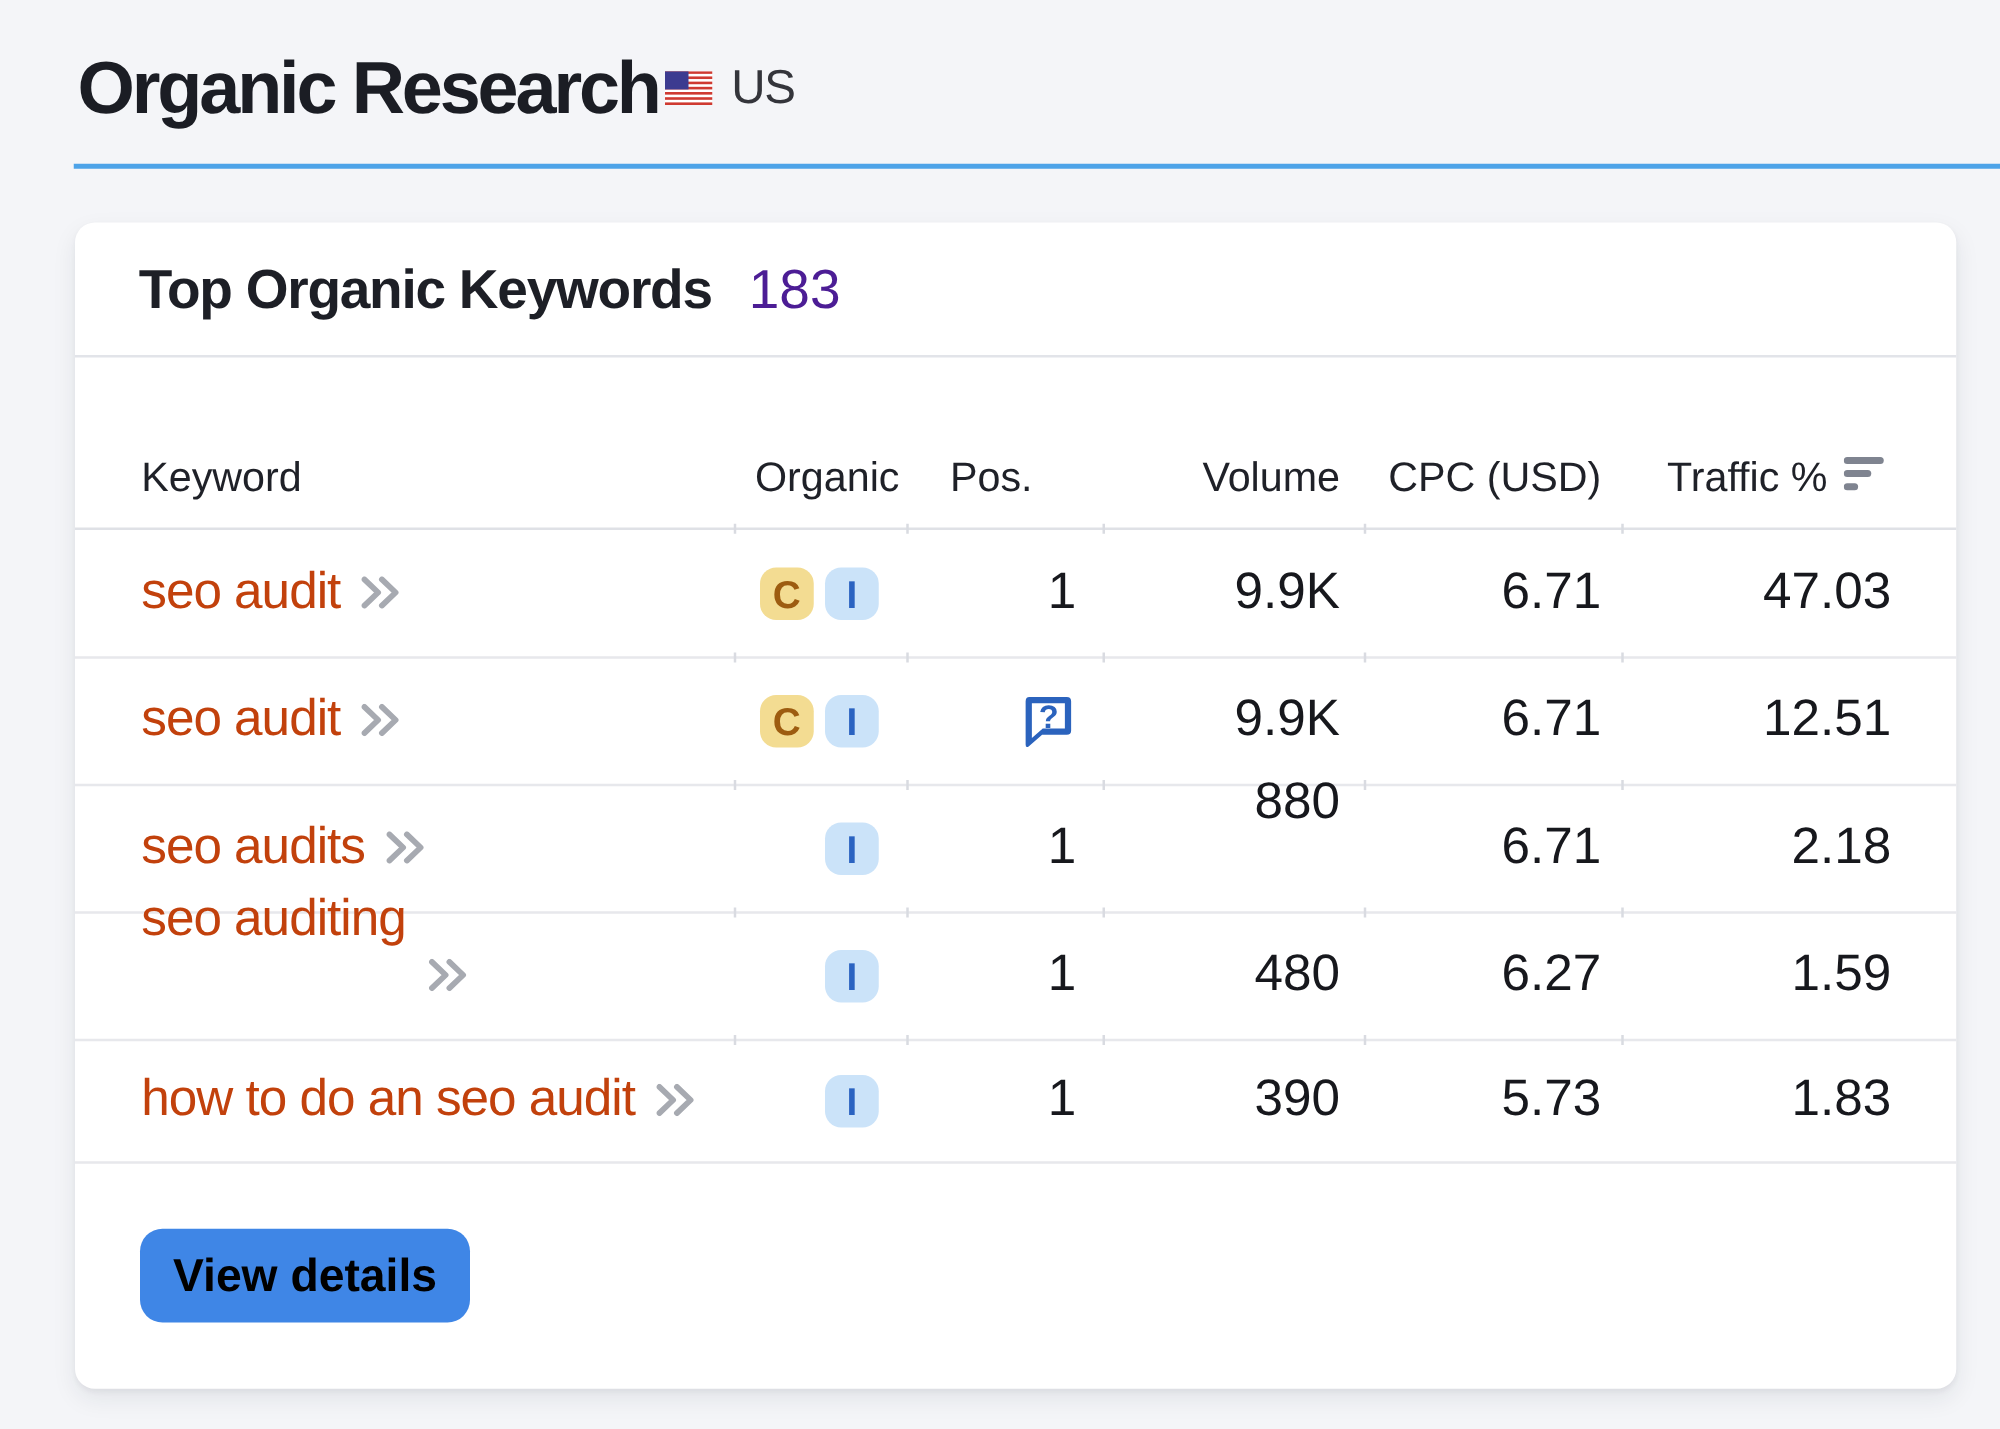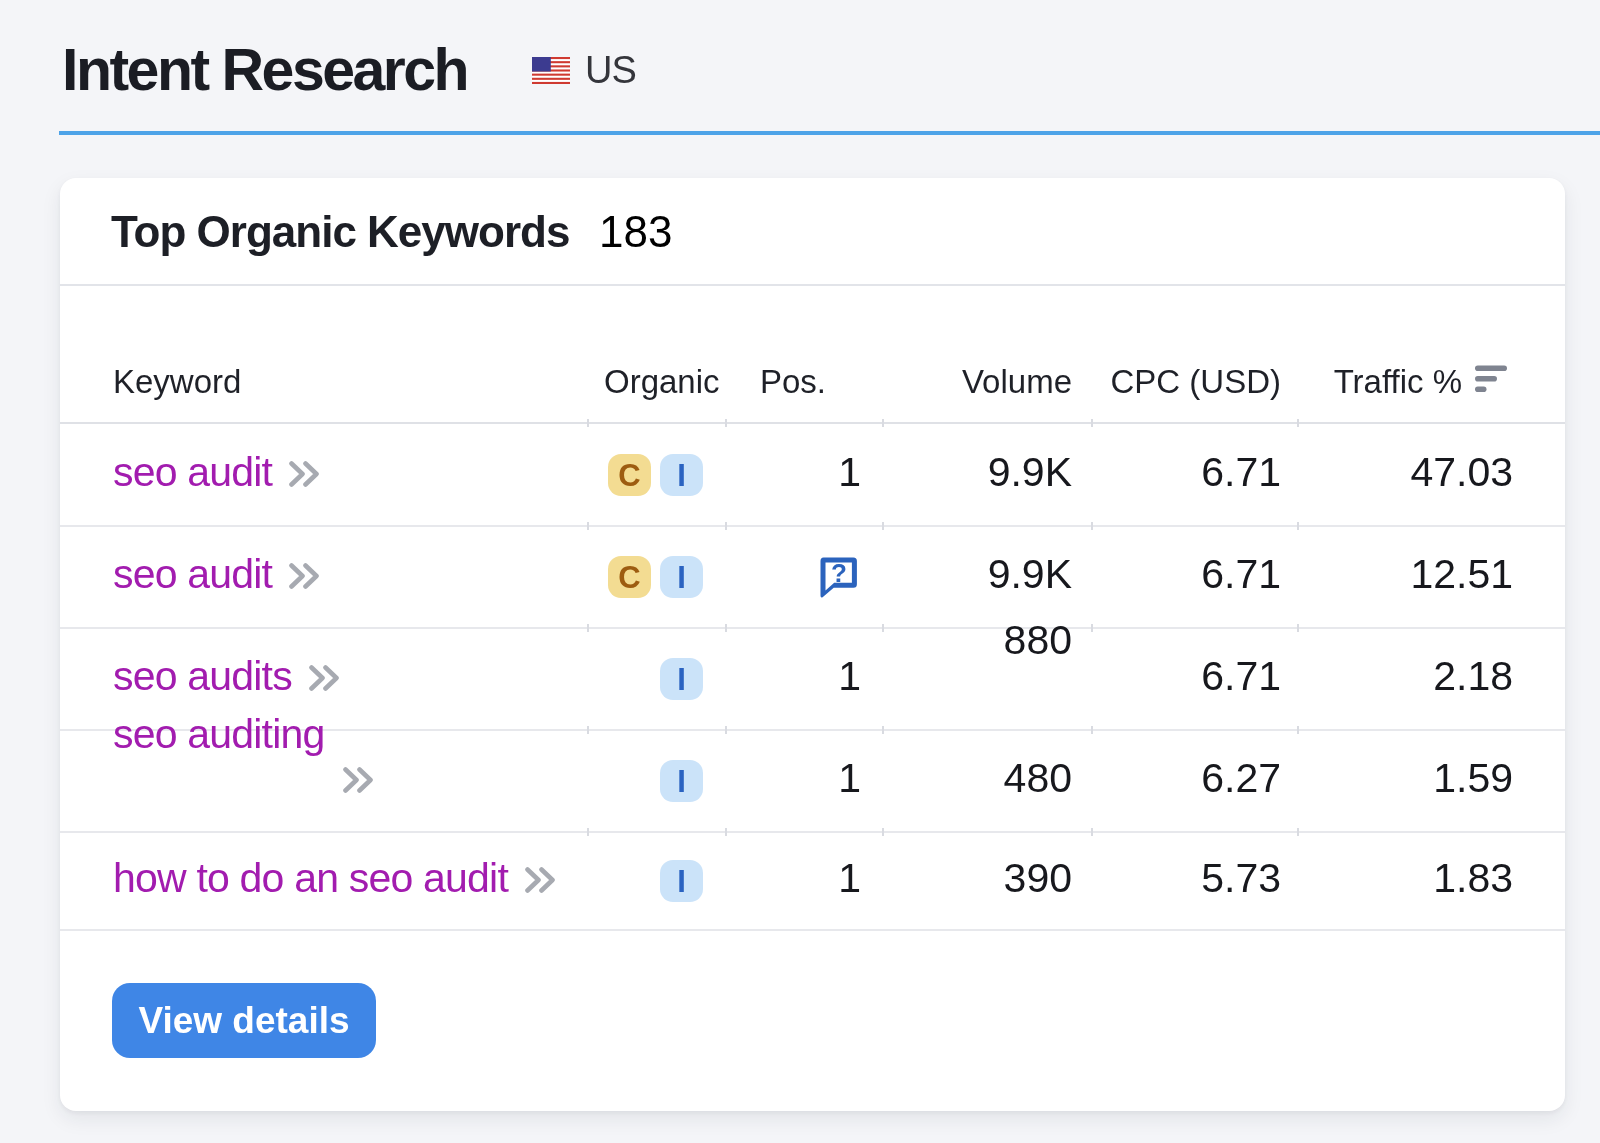--- a/index.html
+++ b/index.html
@@ -1,29 +1,29 @@
 <!DOCTYPE html>
 <html><head>
 <meta charset="utf-8">
 <style>
 *{margin:0;padding:0;box-sizing:border-box}
 html,body{width:1600px;height:1143px;background:#f4f5f8;font-family:"Liberation Sans",sans-serif;overflow:hidden}
 .abs{position:absolute}
 .num{font-size:41px;color:#17181d;text-align:right;line-height:1}
-.lnk{font-size:41px;color:#a21caf;letter-spacing:-0.8px;line-height:1}
+.lnk{font-size:41px;color:#c2410c;letter-spacing:-0.8px;line-height:1}
 .hdr{font-size:33px;color:#1f2128;line-height:1}
 .badge{position:absolute;width:43px;height:42px;border-radius:13px;display:flex;align-items:center;justify-content:center;font-weight:700;font-size:31px;line-height:1}
 .bC{background:#f3dc92;color:#9d5c10}
 .bI{background:#cbe3f9;color:#2b63c1}
 .sep{position:absolute;left:60px;width:1505px;height:2px;background:#e7e8ec}
 </style>
 </head>
 <body style="position:relative">
 
-<div class="abs" style="left:62px;top:41px;font-size:59px;font-weight:700;letter-spacing:-2.5px;line-height:1;color:#1b1d24">Intent Research</div>
+<div class="abs" style="left:62px;top:41px;font-size:59px;font-weight:700;letter-spacing:-2.5px;line-height:1;color:#1b1d24">Organic Research</div>
 
 <svg class="abs" style="left:532px;top:57px" width="38" height="27" viewBox="0 0 38 27">
 <rect width="38" height="27" fill="#ffffff"></rect>
 <g fill="#cf3a31">
 <rect y="0" width="38" height="2.08"></rect>
       <rect y="4.15" width="38" height="2.08"></rect>
       <rect y="8.31" width="38" height="2.08"></rect>
       <rect y="12.46" width="38" height="2.08"></rect>
       <rect y="16.62" width="38" height="2.08"></rect>
       <rect y="20.77" width="38" height="2.08"></rect>
@@ -32,21 +32,21 @@
 <rect width="18.8" height="14.54" fill="#3c3b90"></rect>
 </svg>
 
 <div class="abs" style="left:585px;top:51px;font-size:38px;letter-spacing:-1px;line-height:1;color:#34353b">US</div>
 
 <div class="abs" style="left:59px;top:131px;width:1541px;height:4px;background:#4da3e8"></div>
 
 <div class="abs" style="left:60px;top:178px;width:1505px;height:933px;background:#fff;border-radius:16px;box-shadow:0 2px 4px rgba(30,34,50,.05),0 8px 20px rgba(30,34,50,.08)"></div>
 
 <div class="abs" style="left:111px;top:210px;font-size:44px;font-weight:700;letter-spacing:-1px;line-height:1;color:#1d1f26">Top Organic Keywords</div>
-<div class="abs" style="left:599px;top:210px;font-size:44px;line-height:1;color:#000000">183</div>
+<div class="abs" style="left:599px;top:210px;font-size:44px;line-height:1;color:#4c1d95">183</div>
 <div class="abs" style="left:60px;top:284px;width:1505px;height:2px;background:#e2e4e9"></div>
 
 <div class="abs hdr" style="left:113px;top:365px">Keyword</div>
 <div class="abs hdr" style="left:604px;top:365px">Organic</div>
 <div class="abs hdr" style="left:725px;top:365px;width:136px;text-align:center">Pos.</div>
 <div class="abs hdr" style="left:882px;top:365px;width:190px;text-align:right">Volume</div>
 <div class="abs hdr" style="left:1091px;top:365px;width:190px;text-align:right">CPC (USD)</div>
 <div class="abs hdr" style="left:1297px;top:365px;width:165px;text-align:right">Traffic %</div>
 <svg class="abs" style="left:1475px;top:365px" width="33" height="28" viewBox="0 0 33 28">
 <g fill="#7f8490">
@@ -151,13 +151,13 @@
       <path d="M2.5,2.5 L13.5,13 L2.5,23.5"></path>
       <path d="M16.5,2.5 L27.5,13 L16.5,23.5"></path>
     </g>
   </svg>
 <div class="badge bI" style="left:660px;top:860px">I</div>
 <div class="abs num" style="left:725px;top:858px;width:136px">1</div>
 <div class="abs num" style="left:882px;top:858px;width:190px">390</div>
 <div class="abs num" style="left:1091px;top:858px;width:190px">5.73</div>
 <div class="abs num" style="left:1297px;top:858px;width:216px">1.83</div>
 
-<div class="abs" style="left:112px;top:983px;width:264px;height:75px;border-radius:18px;background:#3f86e6;display:flex;align-items:center;justify-content:center;color:#ffffff;font-size:37px;font-weight:700">View details</div>
+<div class="abs" style="left:112px;top:983px;width:264px;height:75px;border-radius:18px;background:#3f86e6;display:flex;align-items:center;justify-content:center;color:#000000;font-size:37px;font-weight:700">View details</div>
 
 </body></html>

